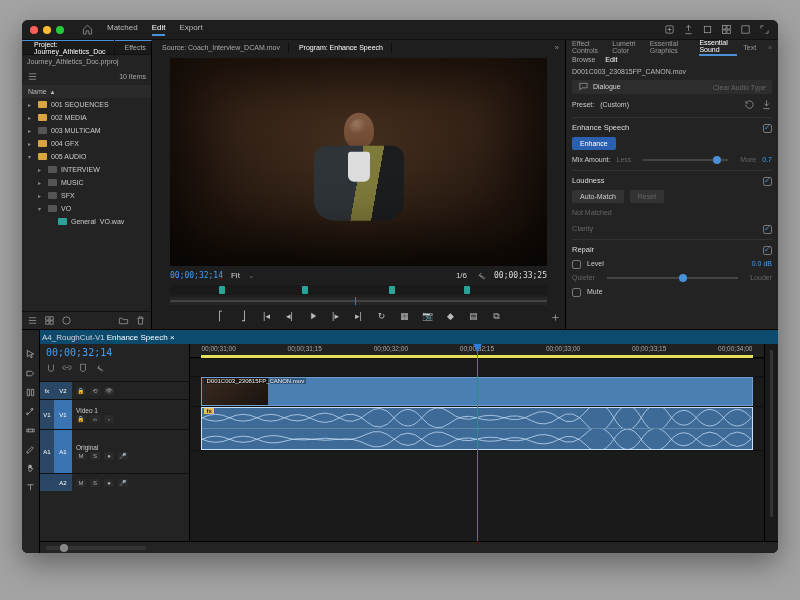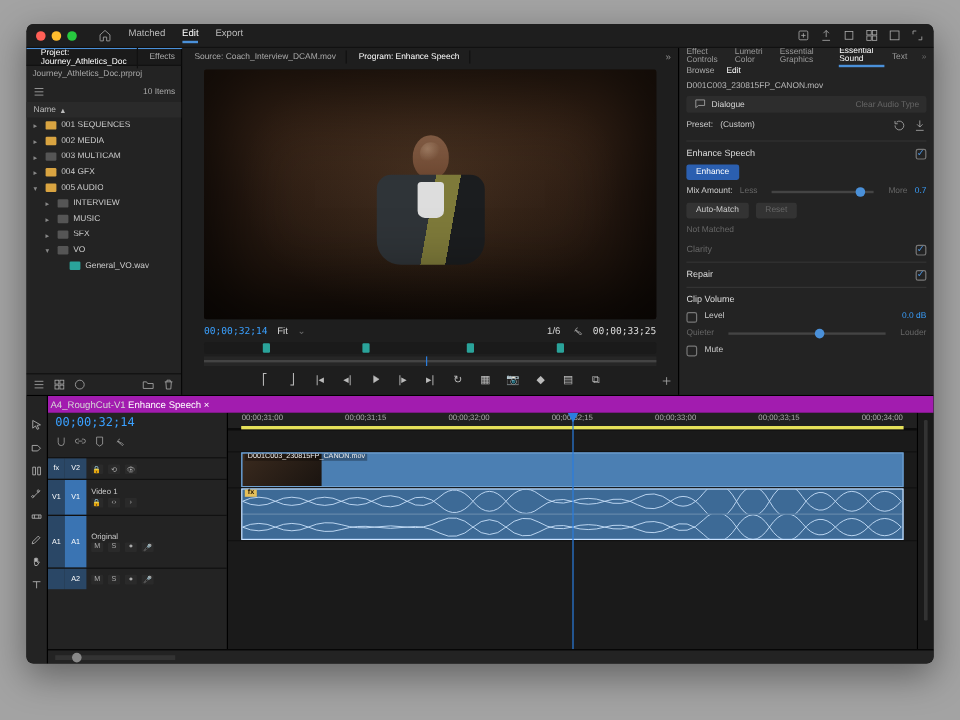--- a/index.html
+++ b/index.html
@@ -65,21 +65,21 @@
   .check{ width:9px; height:9px; border:1px solid #777; border-radius:2px; display:inline-block; position:relative; top:1px;}
   .check.on::after{content:"✓"; position:absolute; left:0; top:-2px; font-size:8px; color:#4a90d9;}
   .ghost{color:#666;}
 
   
   .lower{ flex:1; display:flex; background:#1b1b1b;}
   .tools{ width:18px; background:#232323; display:flex; flex-direction:column; align-items:center; padding-top:18px; gap:7px; border-right:1px solid #000;}
   .tools .tool{ width:12px; height:12px; display:flex; align-items:center; justify-content:center; cursor:pointer;}
   .tools svg{width:11px;height:11px;stroke:#bbb;fill:none;stroke-width:1.5;}
   .tl{ flex:1; display:flex; flex-direction:column;}
-  .tl-tabs{ height:14px; display:flex; align-items:center; gap:2px; padding-left:2px; background:#a21caf;}
+  .tl-tabs{ height:14px; display:flex; align-items:center; gap:2px; padding-left:2px; background:#0c4a6e;}
   .tl-body{ flex:1; display:flex; overflow:hidden;}
   .trk-head{ width:150px; background:#232323; border-right:1px solid #000; display:flex; flex-direction:column;}
   .trk-head .tc2{ color:#3aa0ff; font-family:monospace; font-size:10px; padding:3px 6px;}
   .trk-head .toolrow{ display:flex; gap:6px; padding:2px 6px;}
   .trk-head .toolrow svg{width:10px;height:10px;stroke:#aaa;fill:none;stroke-width:1.5;}
   .trk{ display:flex; align-items:stretch; border-top:1px solid #111;}
   .patch{ width:18px; background:#3a74b3; display:flex; align-items:center; justify-content:center; font-size:6px; color:#fff;}
   .patch.dim{background:#2a4766;}
   .trk-body{ flex:1; padding:1px 4px; display:flex; flex-direction:column; gap:1px; justify-content:center;}
   .trk-lbl{ font-size:6.5px; color:#ccc;}
@@ -400,38 +400,39 @@
       <div class="ess-row">
         <span>Mix Amount:</span>
         <span class="ghost">Less</span>
         <div class="slider">
             <div class="knob" style="left:82%"></div>
           </div>
         <span class="ghost">More</span>
         <span style="color:#3aa0ff">0.7</span>
       </div>
 
+      <div class="ess-sec">
+          <span>Loudness</span>
+          <span class="check on"></span>
+        </div>
       <div class="ess-row">
         <span class="btn-sm">Auto-Match</span>
         <span class="btn-sm ghost">Reset</span>
       </div>
       <div class="ess-row ghost">Not Matched</div>
 
       <div class="ess-sec" style="border-top:none;margin-top:0;">
           <span class="ghost">Clarity</span>
           <span class="check on"></span>
         </div>
       <div class="ess-sec">
           <span>Repair</span>
           <span class="check on"></span>
         </div>
 
-      <div class="ess-sec" style="border-top:1px solid #333;">
-          <span>Clip Volume</span>
-        </div>
       <div class="ess-row">
         <span class="check"></span>
         <span>Level</span>
         <span style="flex:1"></span>
         <span style="color:#3aa0ff">0.0 dB</span>
       </div>
       <div class="ess-row">
         <span class="ghost">Quieter</span>
         <div class="slider">
             <div class="knob" style="left:55%"></div>

